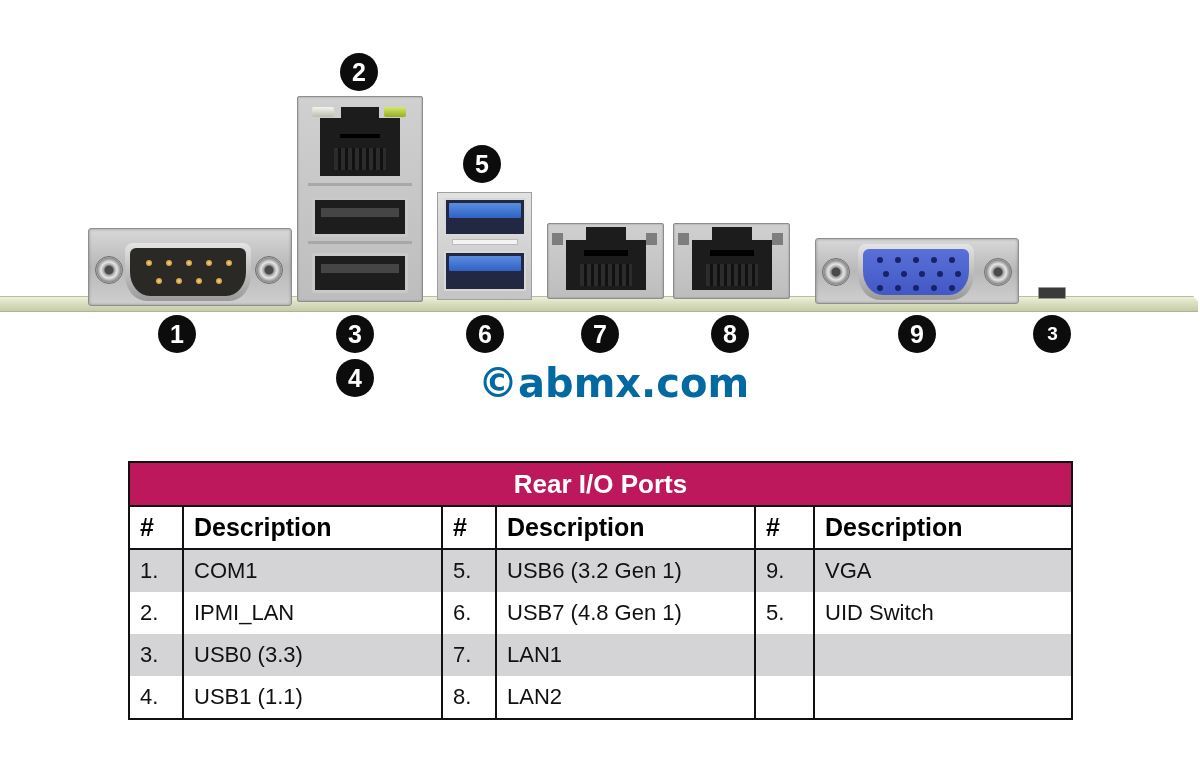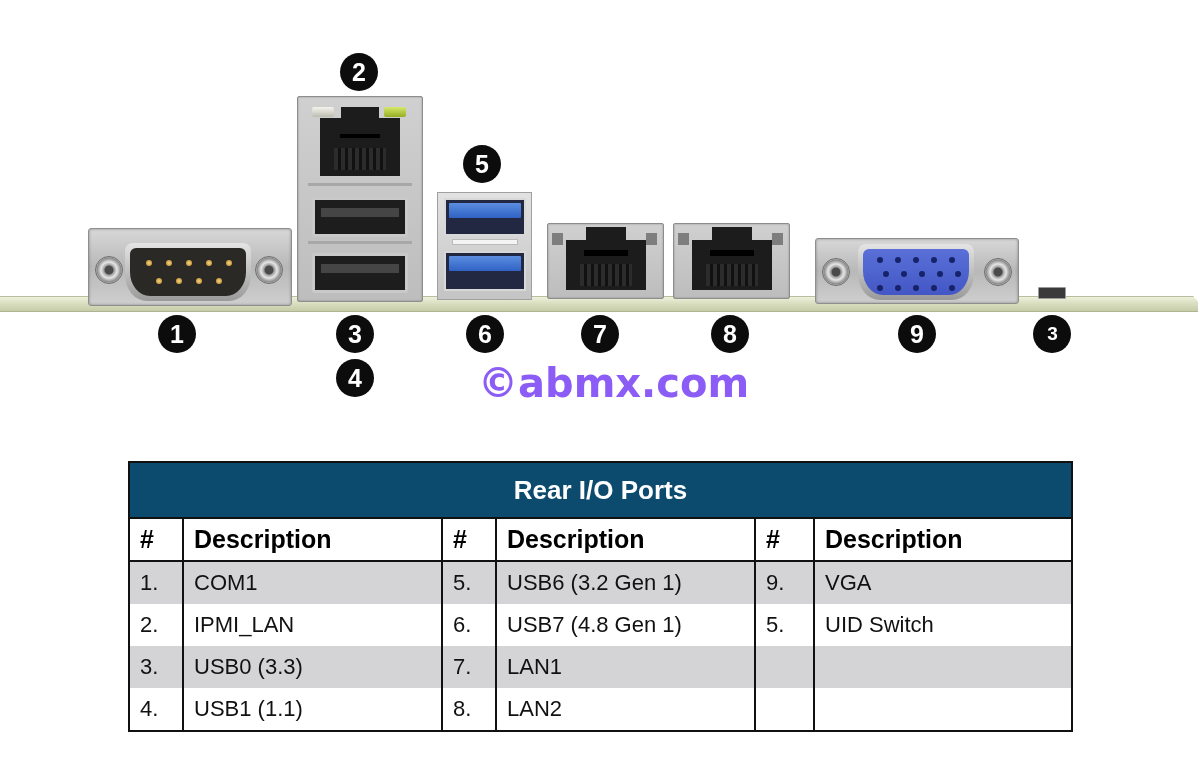--- a/index.html
+++ b/index.html
@@ -49,29 +49,29 @@
   
   .usb2 { position:absolute; background:#1d1d1d; border:3px solid #c9c9c9; border-radius:2px; }
   .usb2 .tongue { position:absolute; left:6px; right:6px; top:8px; height:9px; background:#454545; }
   .usb3 { position:absolute; background:#222842; border:2px solid #d8d8d8; }
   .usb3 .tongue { position:absolute; left:3px; right:3px; top:3px; height:15px;
                   background:linear-gradient(#5b8ee0,#2f62c4); border-radius:1px; }
 
   .uid { left:1038px; top:287px; width:26px; height:10px; background:#3a3a3a;
          border:1px solid #9a9a9a; border-radius:1px; }
 
-  .watermark { left:478px; top:360px; font-size:40px; font-weight:bold; color:#8b5cf6;
+  .watermark { left:478px; top:360px; font-size:40px; font-weight:bold; color:#0369a1;
                font-family:"DejaVu Sans", sans-serif; letter-spacing:0px; }
 
   
   .tbl { left:128px; top:461px; width:945px; border:2px solid #111; box-sizing:border-box;
          border-collapse:collapse; }
   table { border-collapse:collapse; width:100%; }
-  .title-cell { background:#0c4a6e; color:#fff; font-weight:bold; font-size:26px; height:42px;
-                text-align:center; padding:6px; border-bottom:2px solid #111; }
+  .title-cell { background:#be185d; color:#fff; font-weight:bold; font-size:26px; height:42px;
+                text-align:center; padding:0; border-bottom:2px solid #111; }
   th { font-weight:bold; font-size:25px; text-align:left; height:41px; padding:0 0 0 10px;
        border-right:2px solid #111; border-bottom:2px solid #111; color:#000; background:#fff; }
   td { font-size:22px; height:42px; padding:0 0 0 10px; border-right:2px solid #111; color:#111; }
   th:last-child, td:last-child { border-right:none; }
   tr.gray td { background:#d4d4d6; }
   tr.white td { background:#fff; }
   .c-num { width:42px; }
   .c-desc1 { width:247px; }
 </style>
 </head>

